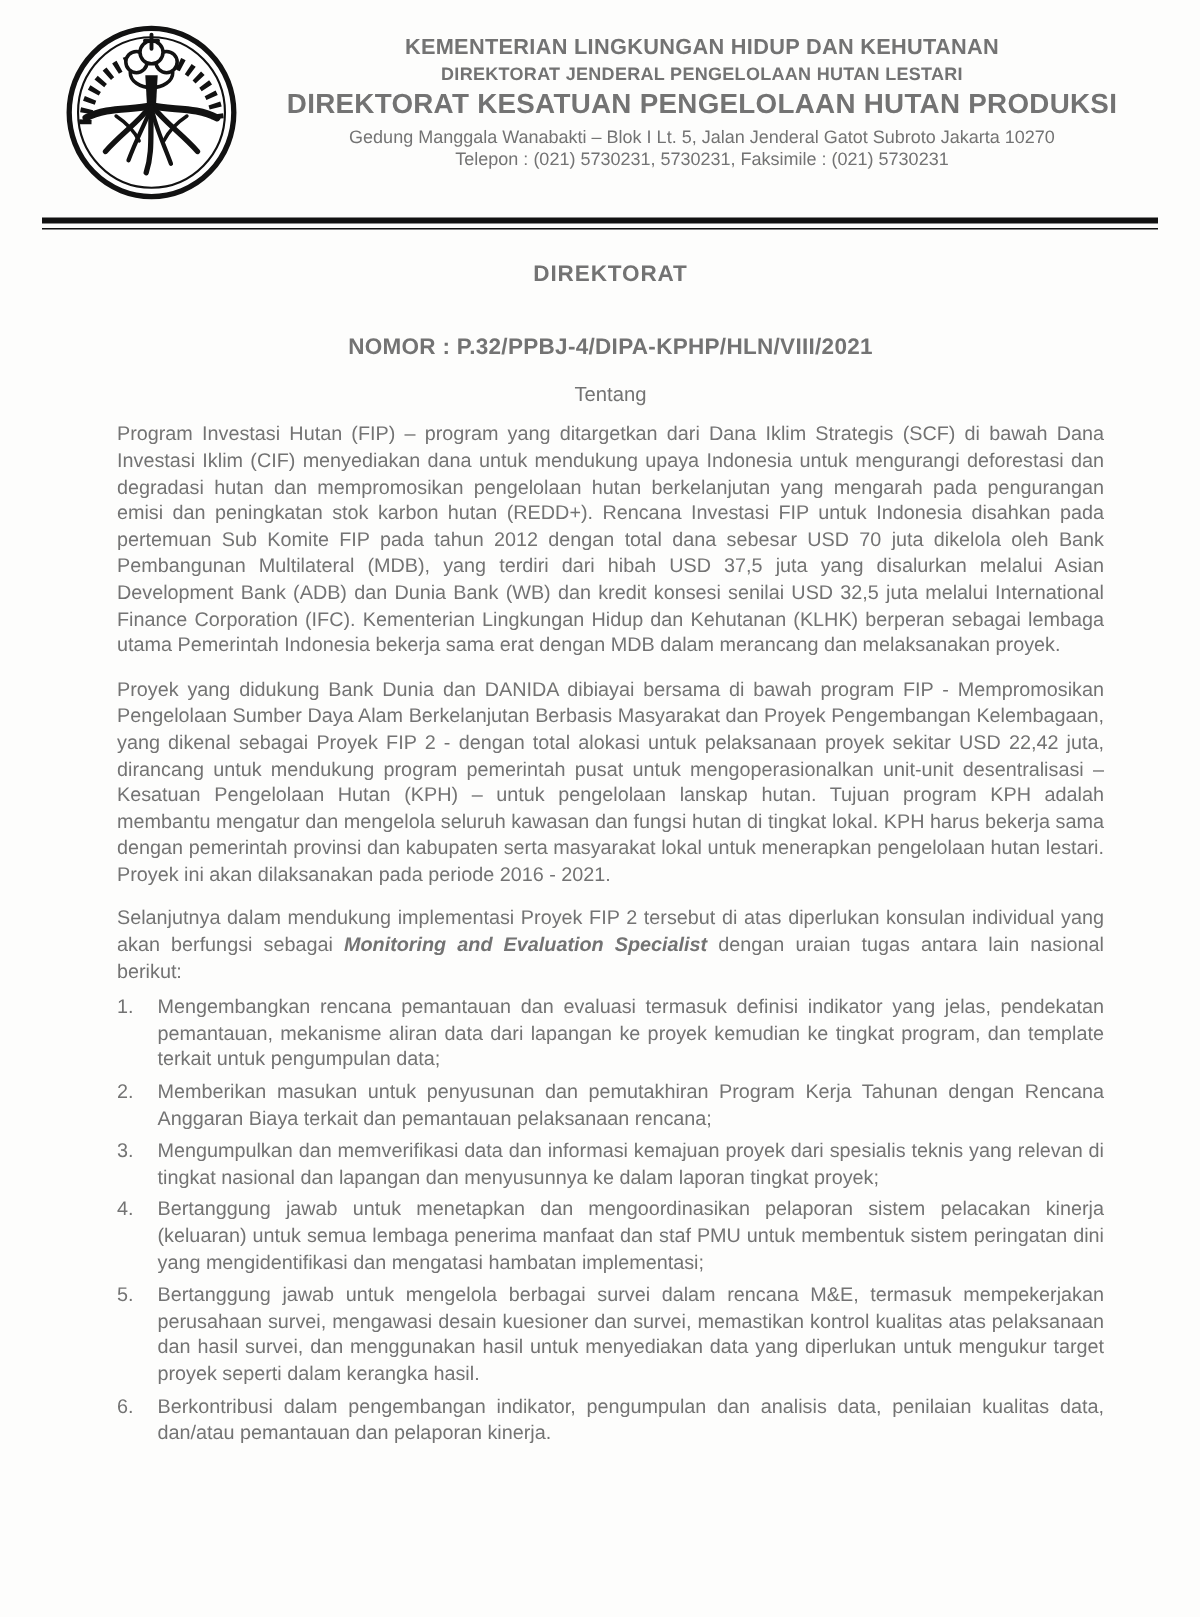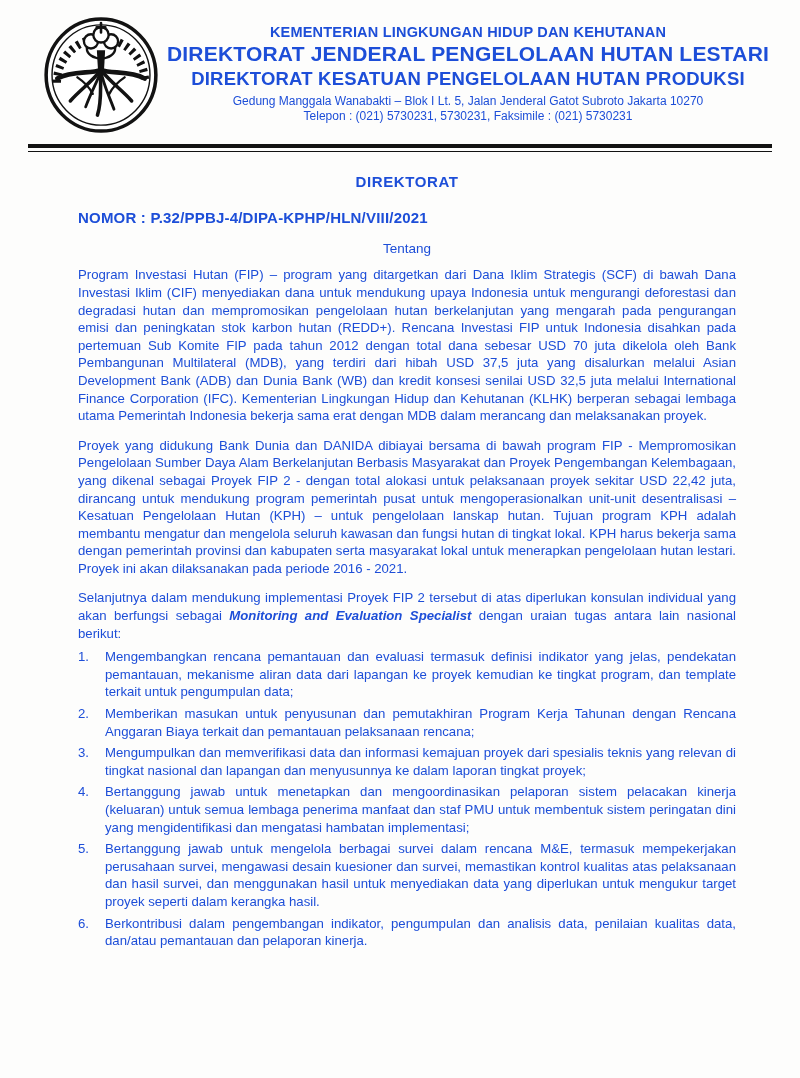--- a/index.html
+++ b/index.html
@@ -1,36 +1,36 @@
 <!DOCTYPE html>
 <html><head>
 <meta charset="utf-8">
 <style>
   * { margin:0; padding:0; box-sizing:border-box; }
   html,body { background:#d9d9d9; }
   .page {
     width:800px; height:1078px; margin:0 auto;
-    background:#fdfdfc; color:#1d4ed8;
+    background:#fdfdfc; color:#737373;
     font-family:"Liberation Sans", sans-serif;
     position:relative; overflow:hidden;
   }
   .letterhead { display:flex; align-items:flex-start; padding:16px 30px 0 42px; }
   .logo-wrap { flex:0 0 124px; }
   .lh-text { flex:1; text-align:center; padding-top:8px; }
   .lh1 { font-weight:bold; font-size:14.5px; letter-spacing:.2px; }
-  .lh2 { font-weight:bold; font-size:21px; margin-top:2px; letter-spacing:.2px; }
+  .lh2 { font-weight:bold; font-size:12px; margin-top:2px; letter-spacing:.2px; }
   .lh3 { font-weight:bold; font-size:18.5px; margin-top:2px; letter-spacing:.2px; }
   .addr { font-size:12px; margin-top:4px; }
   .phone { font-size:12px; margin-top:1px; }
   .rule { margin:6px 28px 0 28px; }
   .rule .thick { height:3.5px; background:#121212; }
   .rule .thin  { height:1.4px; background:#121212; margin-top:3.5px; }
   .content { padding:21px 64px 0 78px; }
   .t-heading { text-align:center; font-size:15px; font-weight:bold; letter-spacing:.6px; }
-  .t-number  { font-size:15px; font-weight:bold; margin-top:19px; letter-spacing:.2px; }
+  .t-number  { text-align:center; font-size:15px; font-weight:bold; margin-top:32px; letter-spacing:.2px; }
   .t-about   { text-align:center; font-size:13.5px; margin-top:15px; }
   .t-subject { text-align:center; font-size:14px; font-weight:bold; margin-top:13px; line-height:1.32; letter-spacing:.2px; }
   p.body-par { font-size:13.2px; line-height:17.6px; text-align:justify; margin-top:12px; }
   p.first-par { margin-top:10px; }
   .emph { font-weight:bold; font-style:italic; }
   .list { margin-top:6px; }
   .li { display:flex; font-size:13.2px; line-height:17.6px; margin-top:4px; }
   .li .num  { flex:0 0 27px; }
   .li .text { flex:1; text-align:justify; }
 </style>

